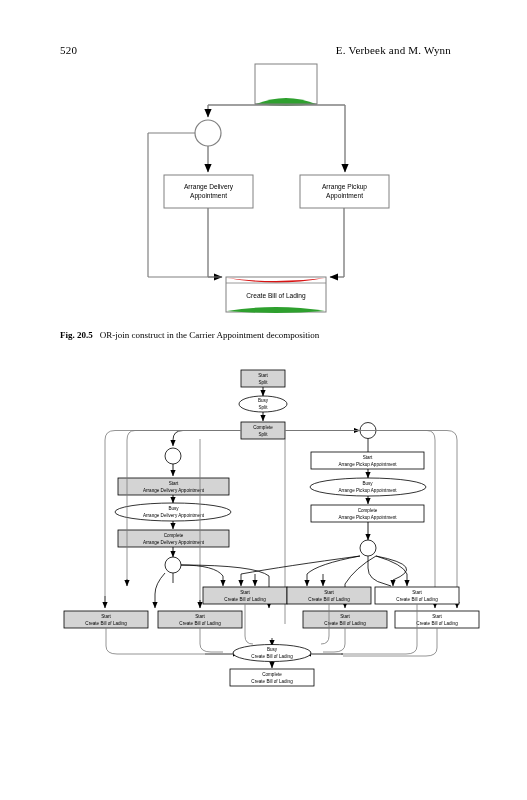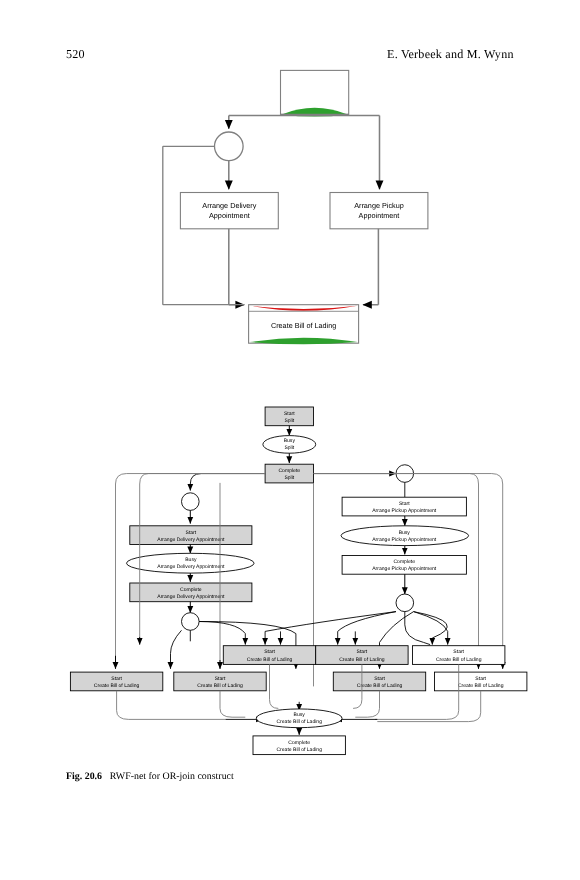--- a/index.html
+++ b/index.html
@@ -8,21 +8,21 @@
     background:#ffffff;
     font-family:"Liberation Serif", serif;
     color:#000;
     position:relative;
     overflow:hidden;
   }
   .page{position:absolute;inset:0;}
 
   
   .runhead{
-    position:absolute;left:60px;right:60px;top:44px;
+    position:absolute;left:60px;right:76px;top:44px;
     display:flex;justify-content:space-between;align-items:baseline;
     font-size:11px;
   }
   .runhead .folio{letter-spacing:.2px;}
   .runhead .authors{letter-spacing:.2px;font-family:Liberation Serif, serif;}
 
   
   .caption{
     position:absolute;left:60px;right:50px;
     font-size:9px;line-height:1.25;
@@ -107,20 +107,23 @@
           <rect x="166" y="215" width="100" height="35" fill="#ffffff" stroke="#808080" stroke-width="1"></rect>
           <path d="M167,216 Q216,225 265,216 Q216,222 167,216 Z" fill="#d81414"></path>
           <line x1="166" y1="221" x2="266" y2="221" stroke="#808080" stroke-width="0.8"></line>
           <text class="nodetext" x="216" y="236" font-size="6.6">Create Bill of Lading</text>
           <path d="M167,249 Q216,241 265,249 Q216,253 167,249 Z" fill="#2ea02e"></path>
         </g>
       </g>
     </svg>
   </div>
 
+  <div class="caption" style="top:330px;">
+    <span class="lbl">Fig. 20.5</span><span class="txt">OR-join construct in the Carrier Appointment decomposition</span>
+  </div>
 
   <div class="fig" style="left:55px;top:368px;width:425px;height:315px;">
     <svg width="425" height="315" viewBox="0 0 425 315" xmlns="http://www.w3.org/2000/svg">
       <defs>
         <marker id="ah2" markerWidth="7" markerHeight="7" refX="6.2" refY="3" orient="auto" markerUnits="userSpaceOnUse">
           <path d="M0,0.3 L6.4,3 L0,5.7 z" fill="#000"></path>
         </marker>
       </defs>
 
       <g font-family="Liberation Sans, sans-serif">
@@ -285,17 +288,14 @@
 
         <g>
           <rect x="175" y="301" width="84" height="17" fill="#fff" stroke="#000" stroke-width="0.8"></rect>
           <text class="nodetext" x="217" y="308" font-size="4.6">Complete</text>
           <text class="nodetext" x="217" y="314.5" font-size="4.6">Create Bill of Lading</text>
         </g>
       </g>
     </svg>
   </div>
 
-  <div class="caption" style="top:700px;">
-    <span class="lbl">Fig. 20.6</span><span class="txt">RWF-net for OR-join construct</span>
-  </div>
 
 </div>
 
 </body></html>

